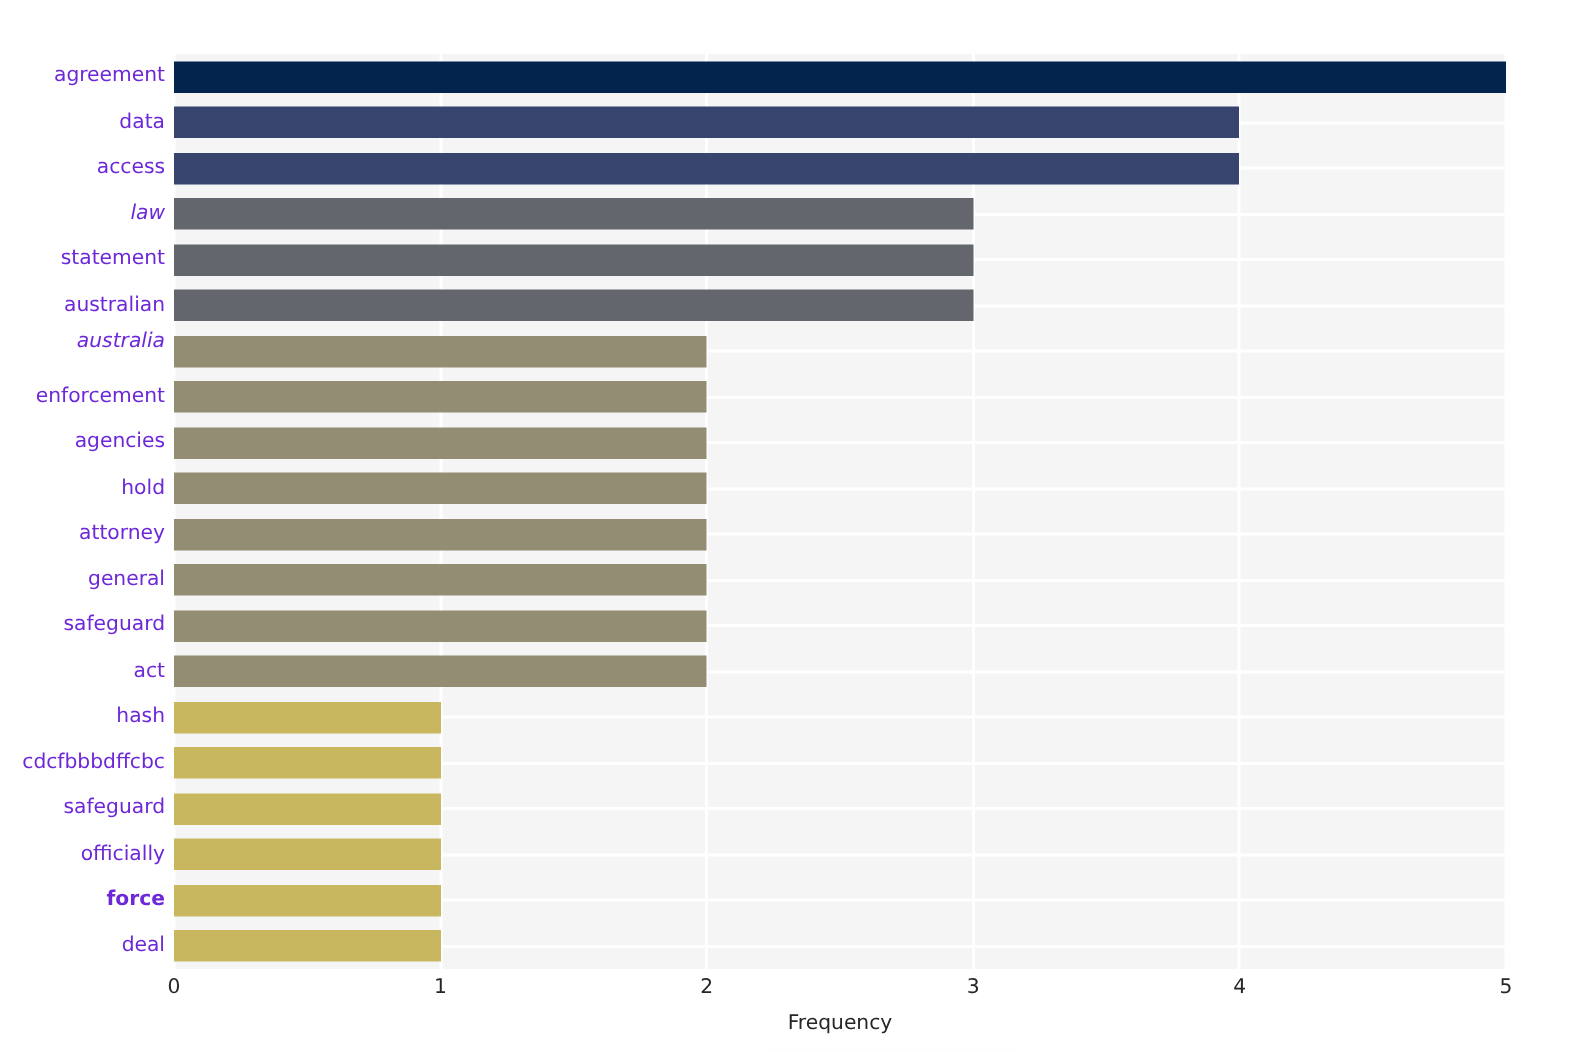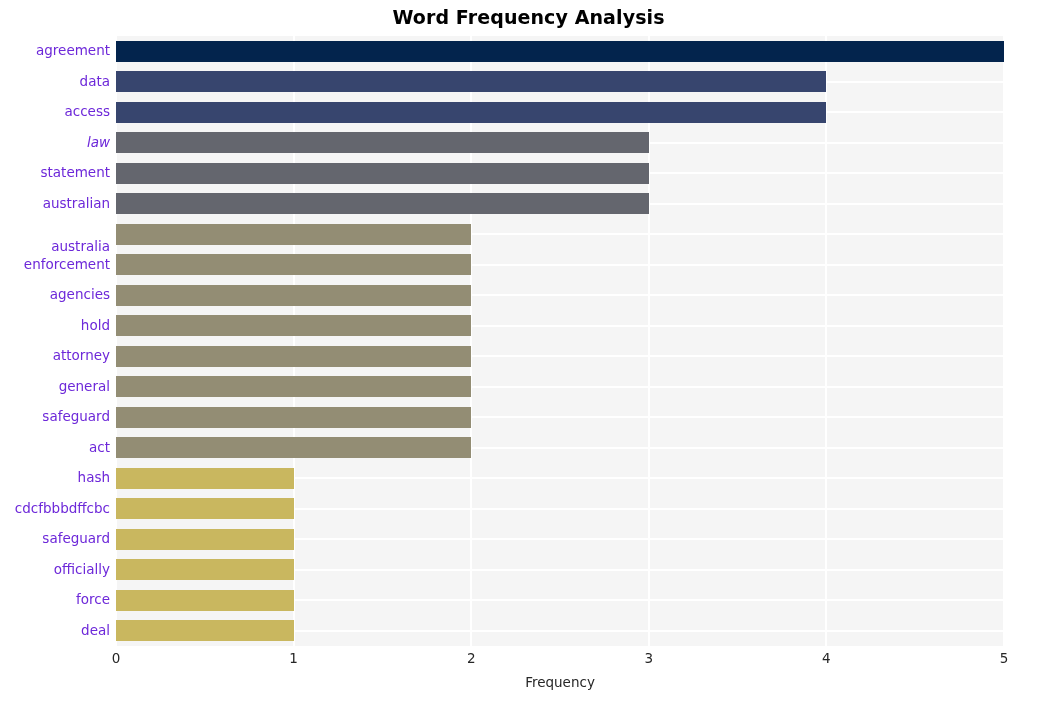--- a/index.html
+++ b/index.html
@@ -124,21 +124,20 @@
     text-align: center;
     font-size: 13.5px;
     color: #262626;
   }
 </style>
 </head>
 <body>
 
 <div id="figure">
 
-  <div id="chart-title">Word Frequency Analysis</div>
 
   <div id="plot-area">
     <div id="grid-layer">
         <div class="gridline-v" style="left: -1px;"></div>
         <div class="gridline-v" style="left: 176.6px;"></div>
         <div class="gridline-v" style="left: 354.2px;"></div>
         <div class="gridline-v" style="left: 531.8px;"></div>
         <div class="gridline-v" style="left: 709.4px;"></div>
         <div class="gridline-v" style="left: 887px;"></div>
         <div class="gridline-h" style="top: 14.25px;"></div>
@@ -186,33 +185,33 @@
       </div>
   </div>
 
   <div id="ylabels-layer">
       <div class="ytick-label" style="top: 7.25px;">agreement</div>
       <div class="ytick-label" style="top: 37.75px;">data</div>
       <div class="ytick-label" style="top: 68.25px;">access</div>
       <div class="ytick-label" style="top: 98.75px; font-style: italic;">law</div>
       <div class="ytick-label" style="top: 129.25px;">statement</div>
       <div class="ytick-label" style="top: 159.75px;">australian</div>
-      <div class="ytick-label" style="top: 203px;">australia</div>
+      <div class="ytick-label" style="top: 184px; font-style: italic;">australia</div>
       <div class="ytick-label" style="top: 220.75px;">enforcement</div>
       <div class="ytick-label" style="top: 251.25px;">agencies</div>
       <div class="ytick-label" style="top: 281.75px;">hold</div>
       <div class="ytick-label" style="top: 312.25px;">attorney</div>
       <div class="ytick-label" style="top: 342.75px;">general</div>
       <div class="ytick-label" style="top: 373.25px;">safeguard</div>
       <div class="ytick-label" style="top: 403.75px;">act</div>
       <div class="ytick-label" style="top: 434.25px;">hash</div>
       <div class="ytick-label" style="top: 464.75px;">cdcfbbbdffcbc</div>
       <div class="ytick-label" style="top: 495.25px;">safeguard</div>
       <div class="ytick-label" style="top: 525.75px;">officially</div>
-      <div class="ytick-label" style="top: 556.25px;">force</div>
+      <div class="ytick-label" style="top: 556.25px; font-weight: bold;">force</div>
       <div class="ytick-label" style="top: 586.75px;">deal</div>
     </div>
 
   <div id="xlabels-layer">
       <div class="xtick-label" style="left: 0px;">0</div>
       <div class="xtick-label" style="left: 177.6px;">1</div>
       <div class="xtick-label" style="left: 355.2px;">2</div>
       <div class="xtick-label" style="left: 532.8px;">3</div>
       <div class="xtick-label" style="left: 710.4px;">4</div>
       <div class="xtick-label" style="left: 888px;">5</div>

